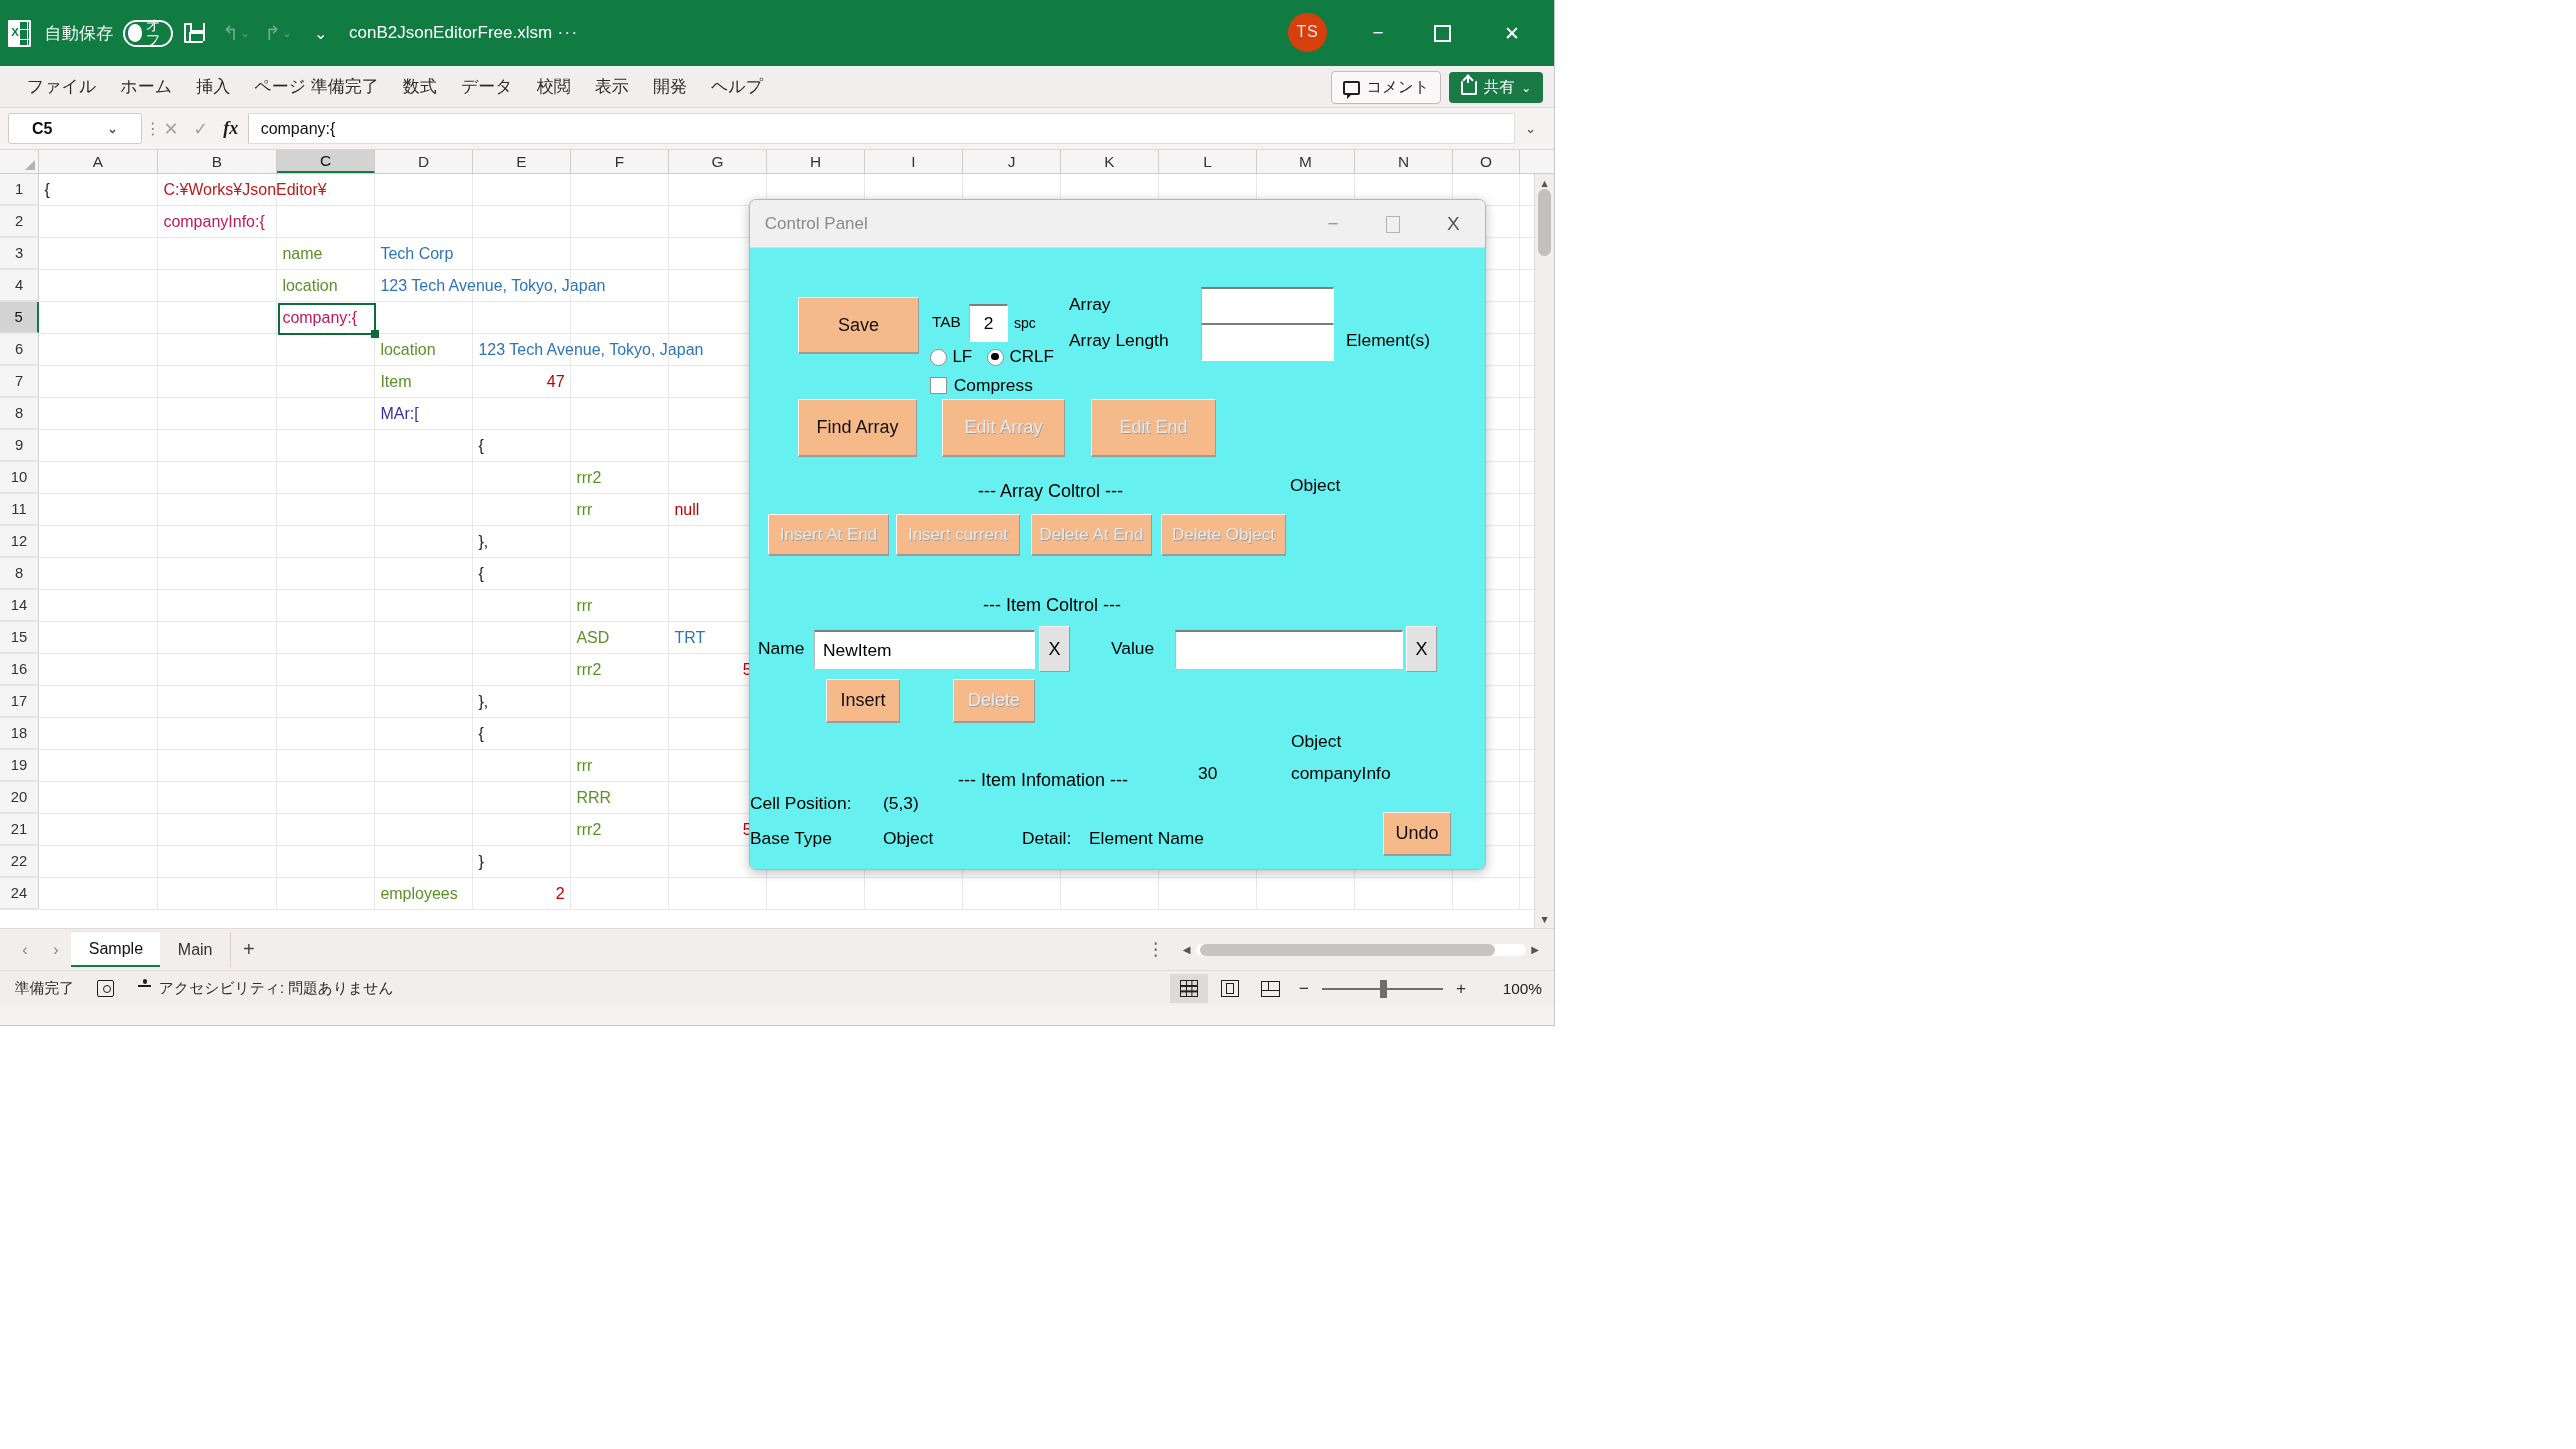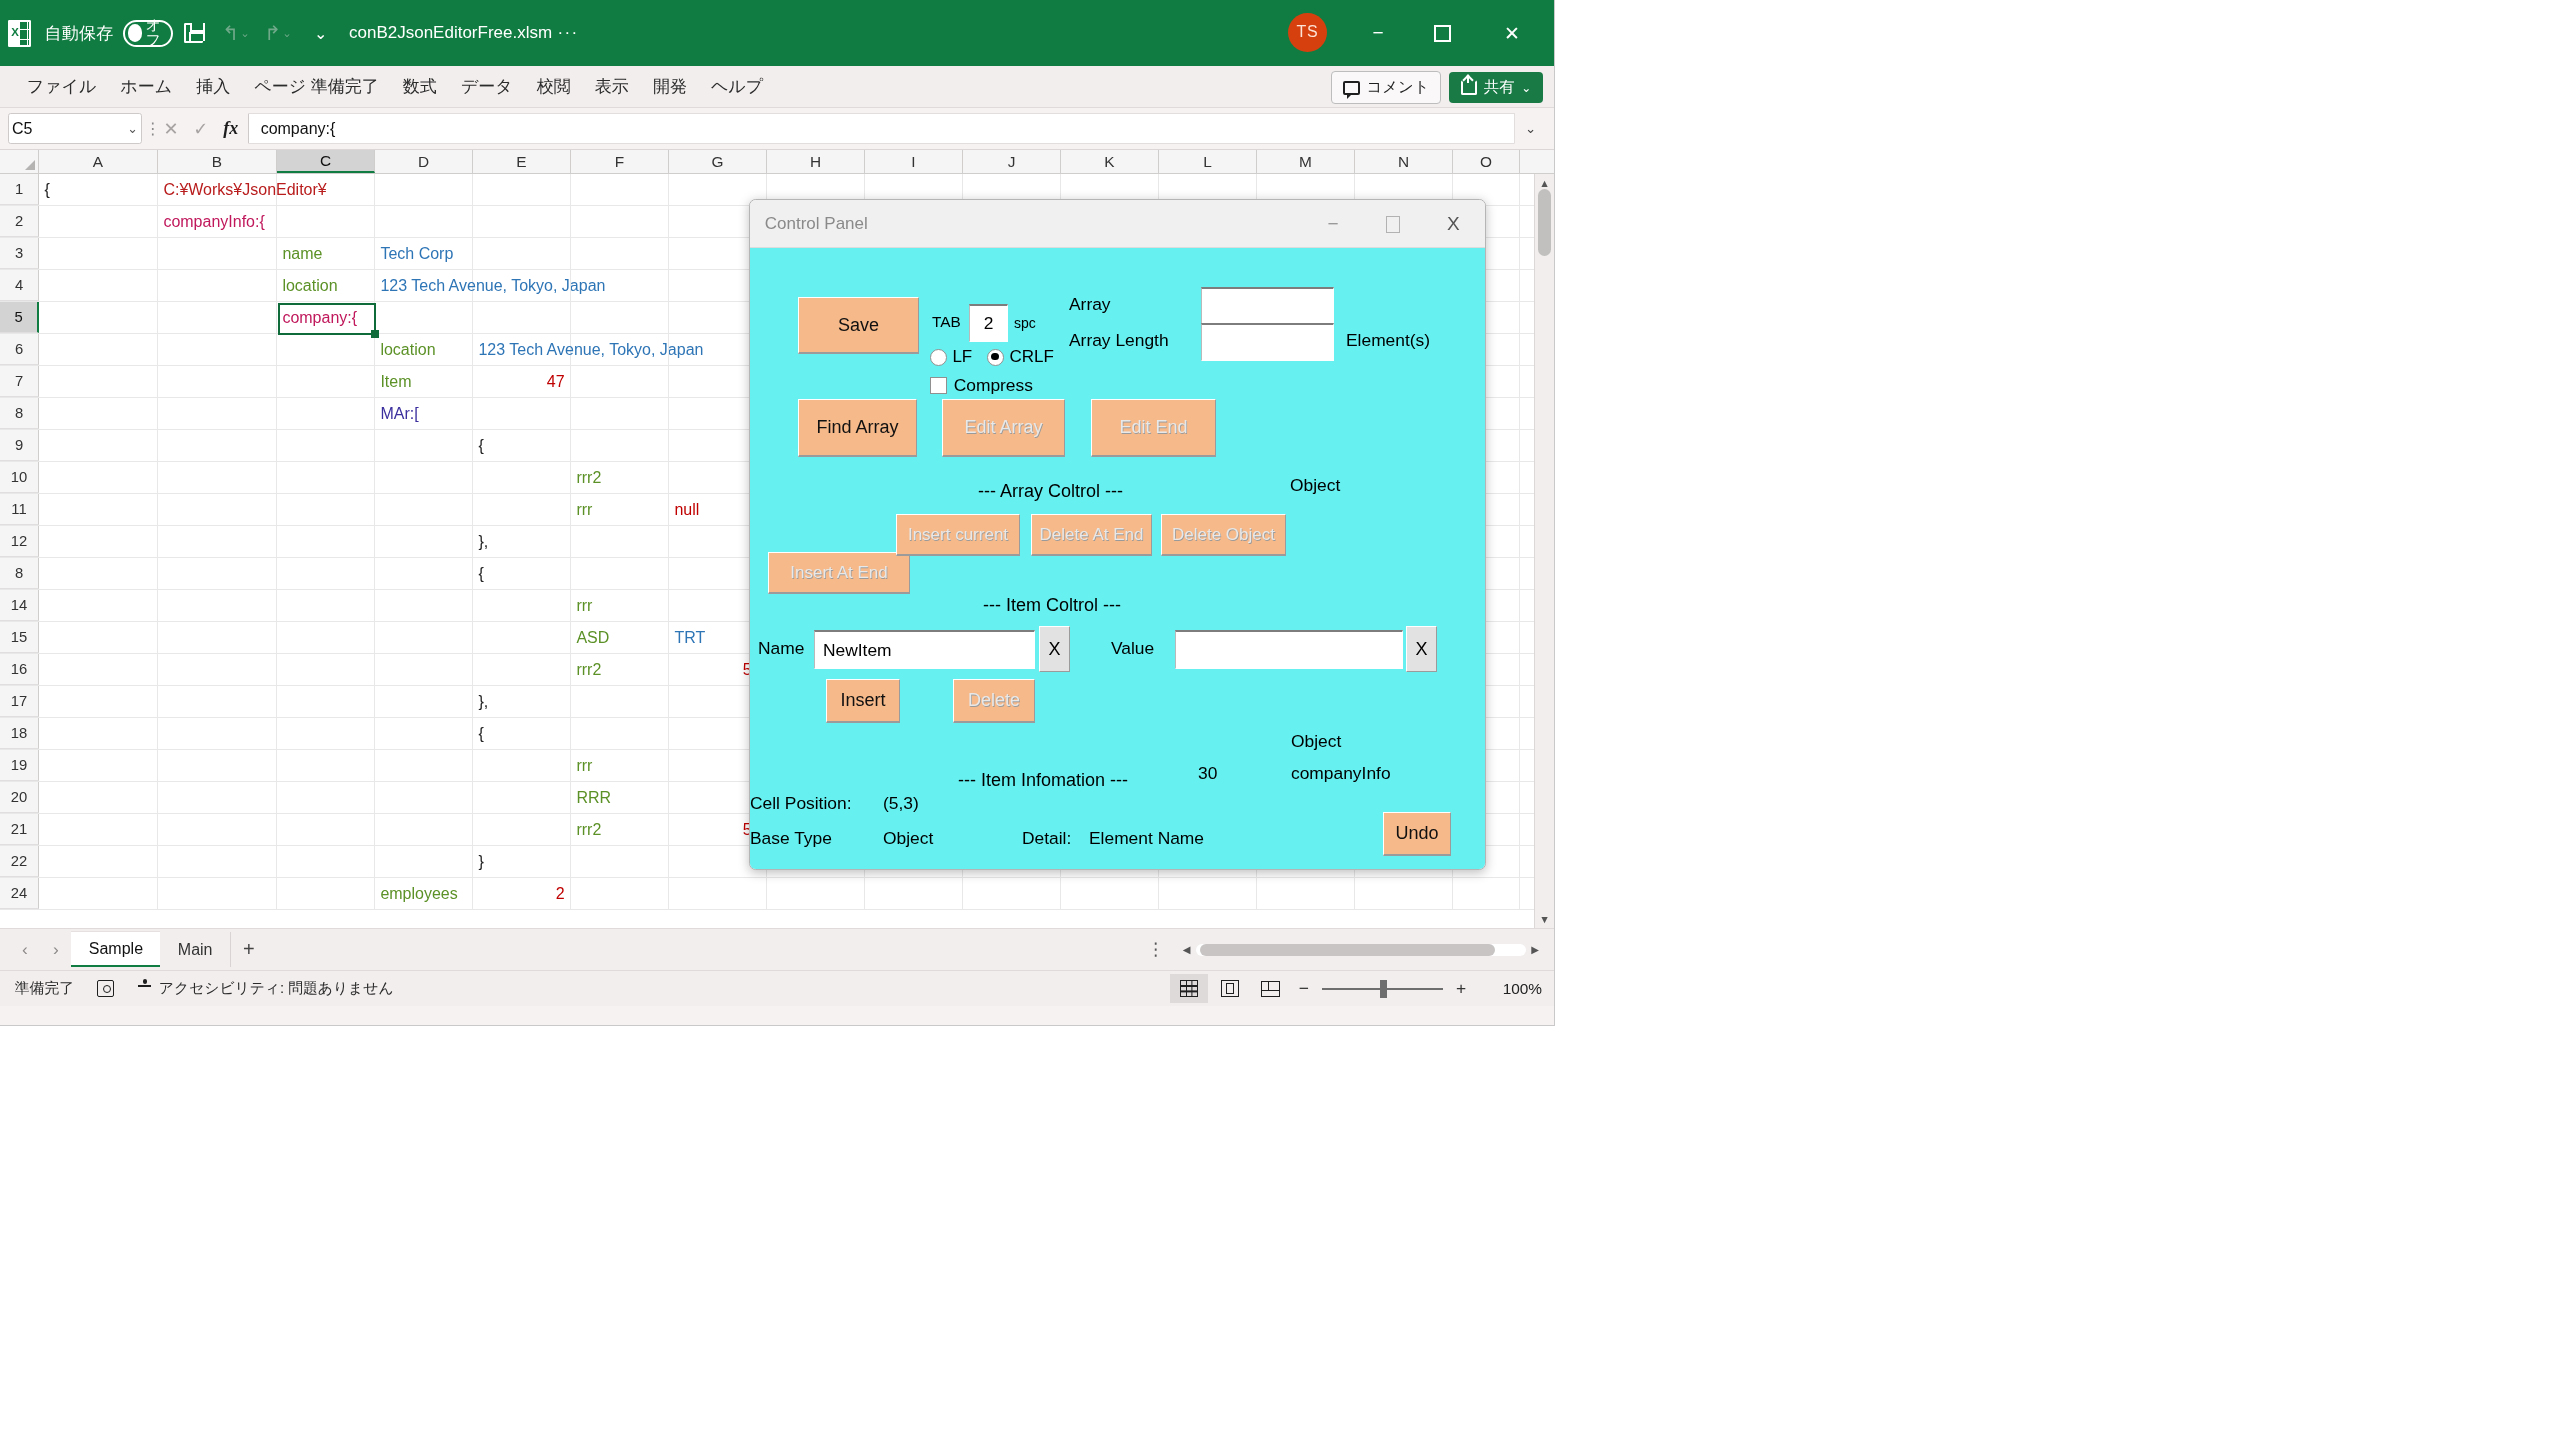--- a/index.html
+++ b/index.html
@@ -115,22 +115,22 @@
   .share-ico:after{content:"";position:absolute;left:4px;top:-7.4px;width:2px;height:8.7px;background:#fff;}
   .share-ico:before{content:"";position:absolute;left:1.3px;top:-6px;width:6px;height:6px;border-top:2px solid #fff;border-right:2px solid #fff;transform:rotate(-45deg);}
 
   
   .formulabar {
     height: 42px; background:#f6f2f2; display:flex; align-items:center;
     padding: 0 8px; gap:0px; border-bottom:0.7px solid #dcd6d6;
   }
   .namebox {
     width: 134px; height: 31px; background:#ffffff; border:0.7px solid #cfcaca; border-radius:2.7px;
-    display:flex; align-items:center; justify-content:space-between; padding: 0 3px;
-    font-size: 16px; color:#111;
+    display:flex; align-items:center; justify-content:space-between; padding: 0 23px;
+    font-size: 16px; color:#111;font-weight:bold;
   }
   .namebox .cv { color:#555; font-size:12.7px; }
   .fb-sep { width:2.7px; height:27px; color:#8a8a8a; font-size:16px; display:flex; align-items:center;
             justify-content:center; margin:0 9.4px; }
   .fb-icons { display:flex; align-items:center; gap:14.8px; margin-right:9.4px;}
   .fb-ic { font-size: 18px; color:#a8a4a4; }
   .fb-fx { font-size:18px; color:#1d1d1d; font-style:italic; font-family:"Liberation Serif",serif; font-weight:bold;}
   .fb-input {
     flex:1; height:31px; background:#ffffff; border:0.7px solid #e3dede; border-left:0.7px solid #cfcaca;
     display:flex; align-items:center; padding-left:12px; font-size:16px; color:#111;
@@ -969,21 +969,21 @@
       <div class="lbl" style="left:319px;top:82px;">Array Length</div>
       <div class="tfield" style="left:451px;top:75px;width:133px;height:38px;"></div>
       <div class="lbl" style="left:596px;top:82px;">Element(s)</div>
 
       <div class="btn" style="left:48px;top:151px;width:119px;height:58px;">Find Array</div>
       <div class="btn disabled" style="left:192px;top:151px;width:123px;height:58px;">Edit Array</div>
       <div class="btn disabled" style="left:341px;top:151px;width:125px;height:58px;">Edit End</div>
 
       <div class="sect" style="left:228px;top:233px;">--- Array Coltrol ---</div>
 
-      <div class="btn disabled" style="left:18px;top:266px;width:142px;height:42px;font-size:17px;margin-top:38px;">Insert At End</div>
+      <div class="btn disabled" style="left:18px;top:266px;width:121px;height:42px;font-size:17px;">Insert At End</div>
       <div class="btn disabled" style="left:146px;top:266px;width:124px;height:42px;font-size:17px;">Insert current</div>
       <div class="btn disabled" style="left:281px;top:266px;width:121px;height:42px;font-size:17px;">Delete At End</div>
       <div class="btn disabled" style="left:411px;top:266px;width:125px;height:42px;font-size:17px;">Delete Object</div>
 
       <div class="sect" style="left:233px;top:347px;">--- Item Coltrol ---</div>
 
       <div class="lbl" style="left:8px;top:390px;">Name</div>
       <div class="tfield" style="left:64px;top:382px;width:221px;height:39px;">NewItem</div>
       <div class="xbtn" style="left:289px;top:378px;width:31px;height:46px;">X</div>
 

